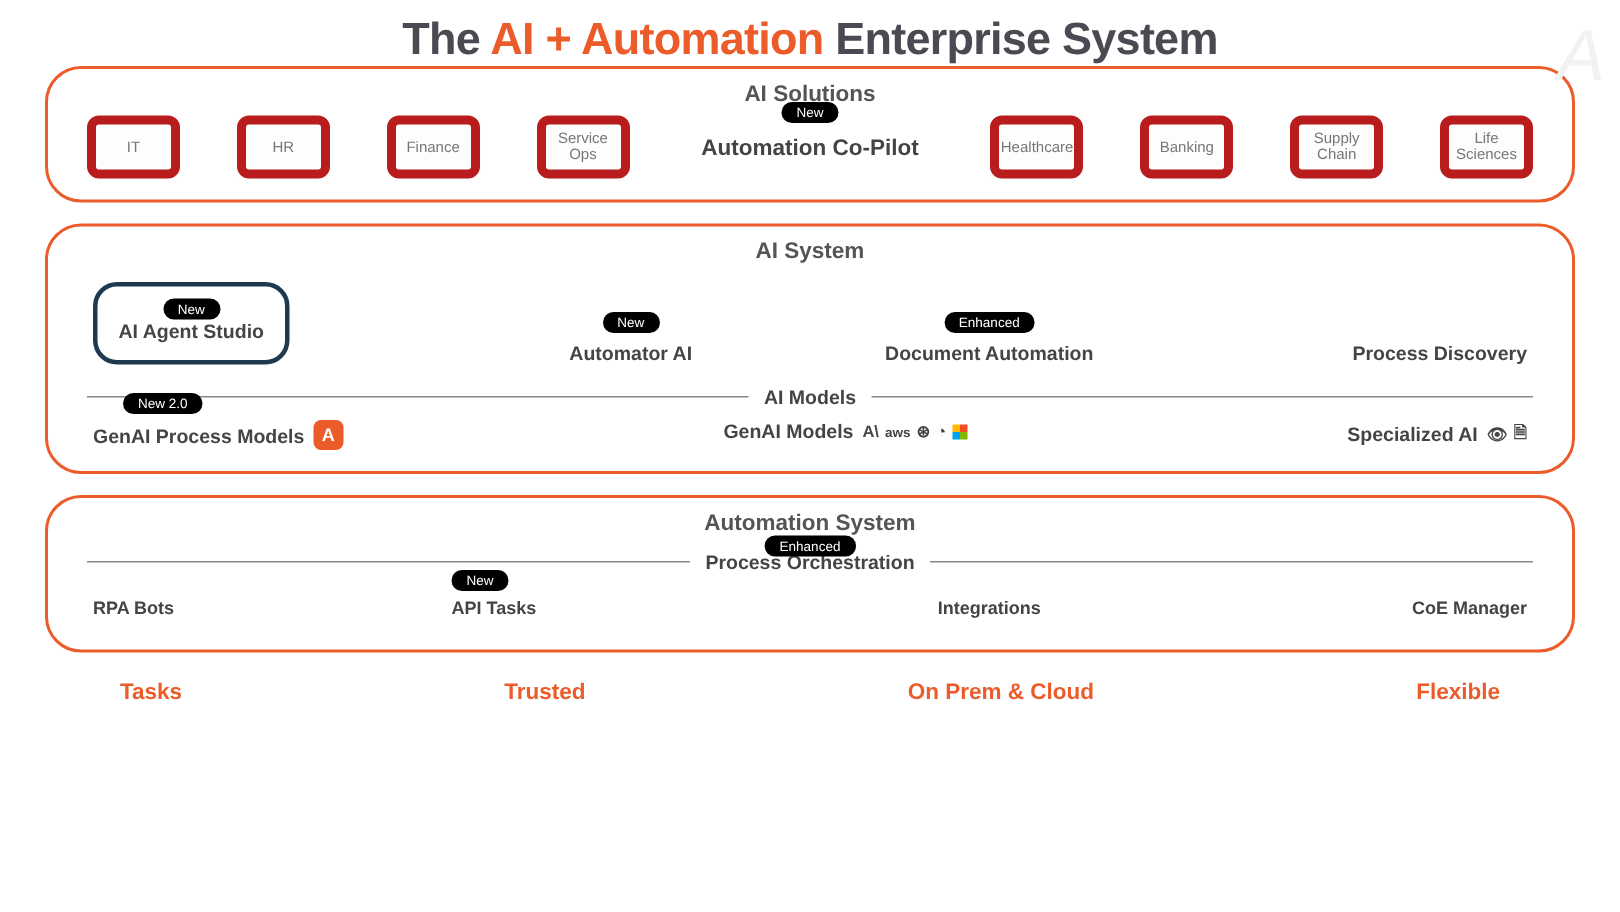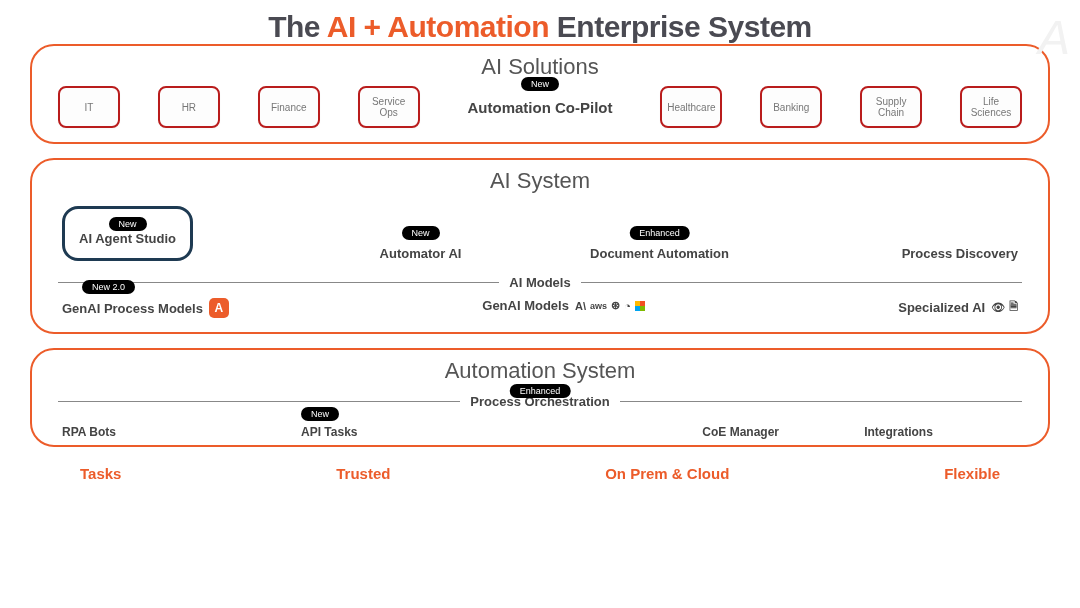--- a/index.html
+++ b/index.html
@@ -1,23 +1,23 @@
 <!DOCTYPE html>
 <html><head>
   <meta charset="utf-8">
   <style>
     * { box-sizing: border-box; margin: 0; padding: 0; }
     body { width: 1080px; height: 608px; font-family: 'Segoe UI', Arial, sans-serif; background: #fff; padding: 10px 30px 0 30px; color: #3a3a3a; position: relative; overflow: hidden; }
     .header { text-align: center; }
     .header h1 { font-size: 30px; font-weight: 700; color: #4a4a52; letter-spacing: -0.5px; }
     .header .accent { color: #ec5c2a; }
     .panel { border: 2px solid #ec5c2a; border-radius: 24px; padding: 8px 26px 14px 26px; margin-bottom: 14px; background: #fff; }
-    .panel-title { text-align: center; font-size: 22px; color: #555; margin-bottom: 6px; font-weight: 400; }
+    .panel-title { text-align: center; font-size: 15px; color: #555; margin-bottom: 6px; font-weight: 700; }
     .sol-row { display: flex; align-items: center; justify-content: space-between; gap: 8px; }
-    .chip { border: 2px solid #b91c1c; border-radius: 8px; padding: 10px 6px; font-size: 10px; color: #777; text-align: center; width: 62px; height: 42px; display: flex; align-items: center; justify-content: center; background: #fdfdfd; box-shadow: 0 1px 2px rgba(0,0,0,0.03); line-height: 1.1; }
+    .chip { border: 6px solid #b91c1c; border-radius: 8px; padding: 10px 6px; font-size: 10px; color: #777; text-align: center; width: 62px; height: 42px; display: flex; align-items: center; justify-content: center; background: #fdfdfd; box-shadow: 0 1px 2px rgba(0,0,0,0.03); line-height: 1.1; }
     .center-col { position: relative; text-align: center; flex: 0 0 auto; padding: 0 10px; }
     .badge { display: inline-block; background: #000000; color: #fff; font-size: 9px; padding: 2px 10px; border-radius: 10px; font-weight: 500; }
     .badge-top { position: absolute; top: -22px; left: 50%; transform: translateX(-50%); }
     .center-label { font-size: 15px; font-weight: 700; color: #444; }
     .sys-row { display: flex; justify-content: space-between; align-items: flex-end; padding: 6px 4px 10px 4px; }
     .sys-cell { position: relative; text-align: center; font-size: 13px; font-weight: 600; color: #444; flex: 1; }
     .sys-cell .badge { position: absolute; top: -20px; left: 50%; transform: translateX(-50%); }
     .highlight-box { border: 3px solid #1e3a52; border-radius: 16px; padding: 22px 14px 12px 14px; display: inline-block; position: relative; }
     .highlight-box .badge { position: absolute; top: 8px; left: 50%; transform: translateX(-50%); }
     .divider-row { display: flex; align-items: center; margin: 4px 0 8px 0; position: relative; }
@@ -111,36 +111,36 @@
     <div class="model-cell">
       <span>Specialized AI</span>
       <span class="mini-icons">
           <span>👁</span>
           <span>🗎</span>
         </span>
     </div>
   </div>
 </div>
 
-<div class="panel" style="padding-bottom:6px;">
+<div class="panel" style="padding-bottom:21px;">
   <div class="panel-title">Automation System</div>
   <div class="divider-row" style="margin-top:10px;">
     <span class="badge badge-over">Enhanced</span>
     <div class="line"></div>
     <div class="lbl">Process Orchestration</div>
     <div class="line"></div>
   </div>
   <div class="auto-row">
     <div class="auto-cell">RPA Bots</div>
     <div class="auto-cell">
       <span class="badge">New</span>
       <span>API Tasks</span>
     </div>
+    <div class="auto-cell" style="text-align:center;">Integrations</div>
     <div class="auto-cell" style="text-align:right;">CoE Manager</div>
-    <div class="auto-cell" style="text-align:center;">Integrations</div>
   </div>
 </div>
 
 <div class="footer-row">
   <span>Tasks</span>
   <span>Trusted</span>
   <span>On Prem &amp; Cloud</span>
   <span>Flexible</span>
 </div>
 

